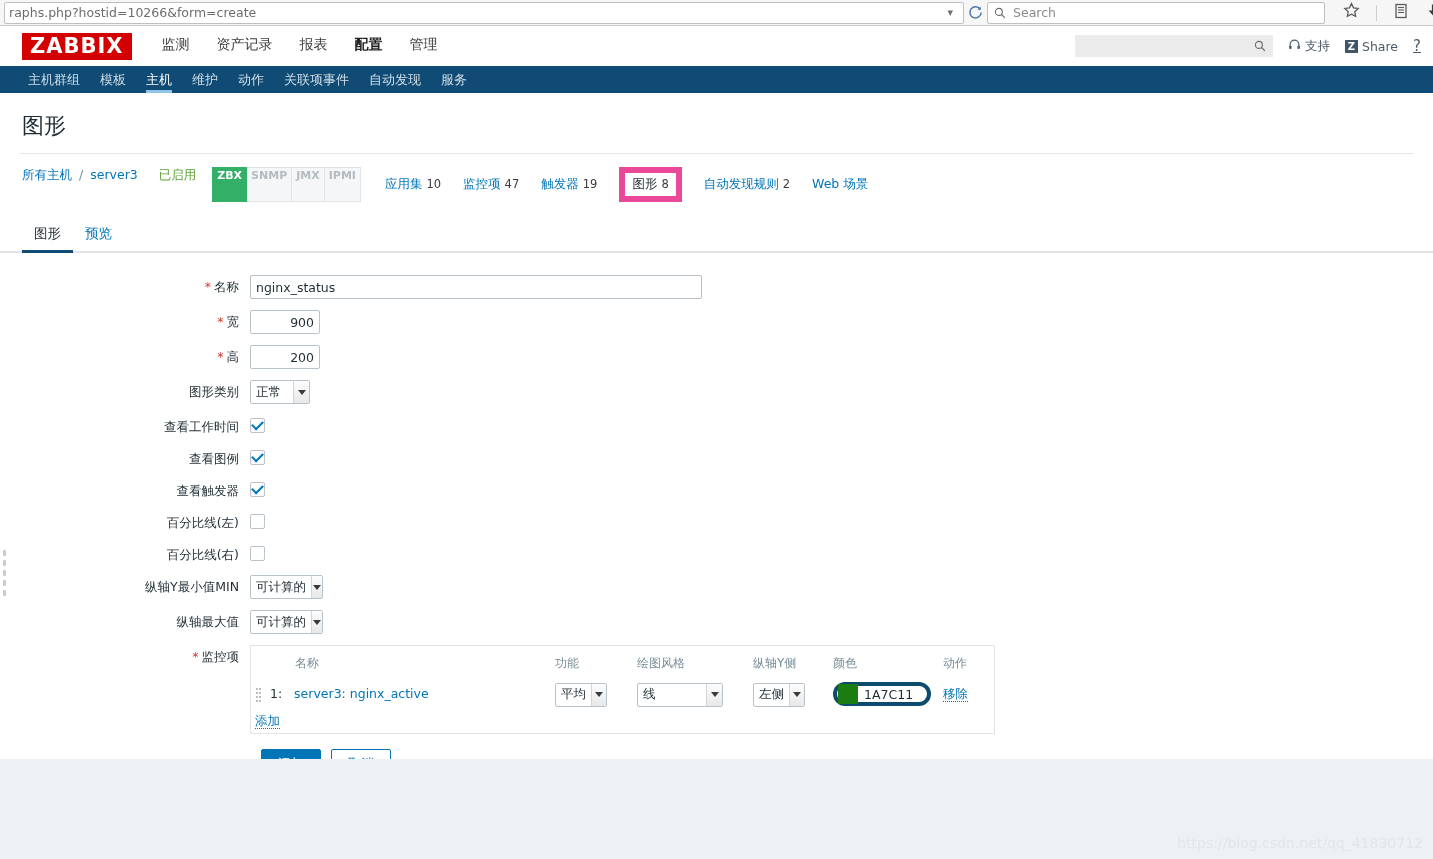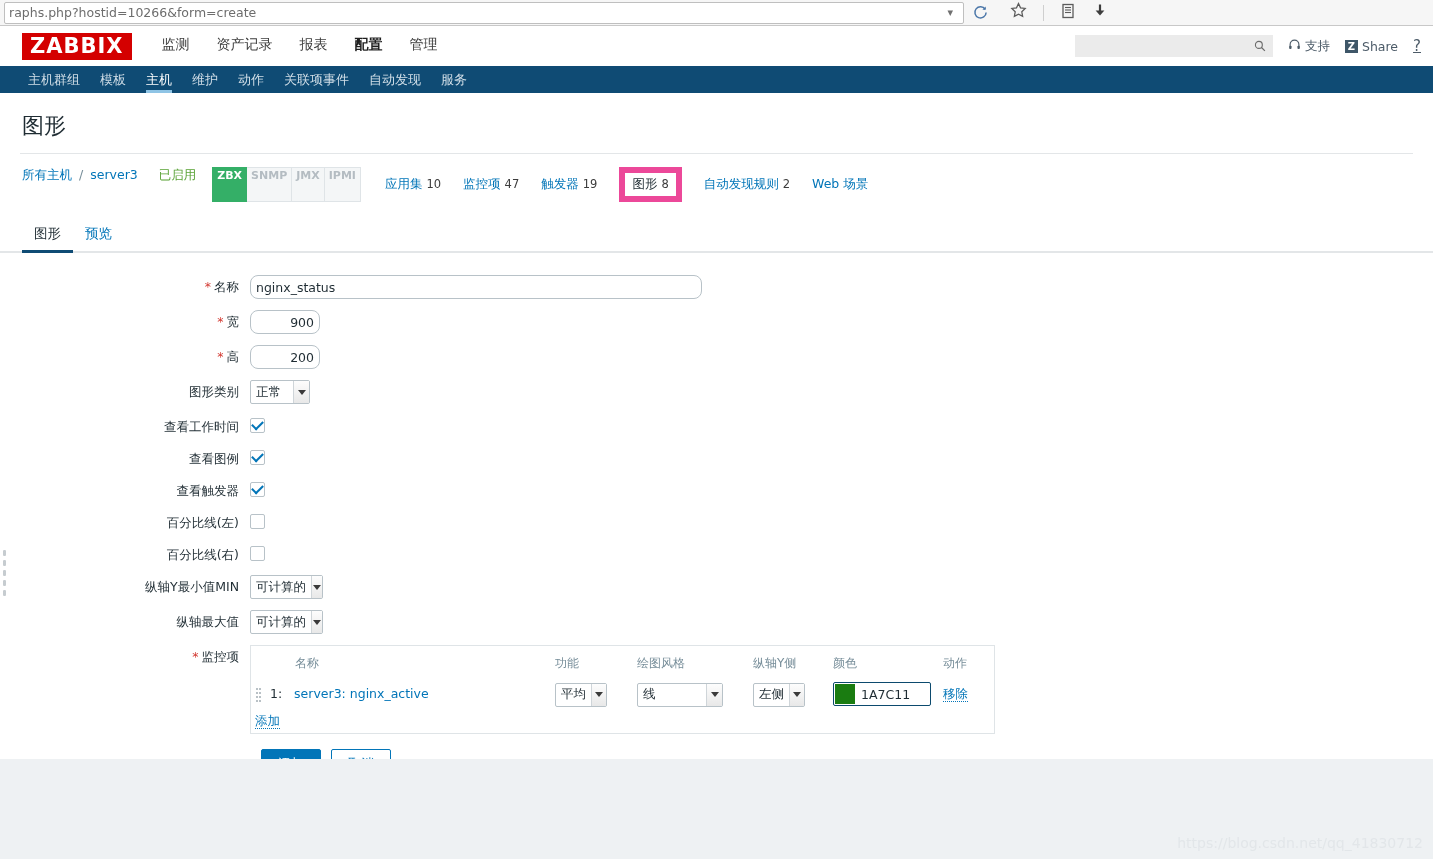--- a/index.html
+++ b/index.html
@@ -241,21 +241,21 @@
   .req { color: #d33931; margin-right: 3px; }
   .field { display: flex; align-items: center; }
   input.txt {
     border: 1px solid #b8c2c8;
     height: 24px;
     font-size: 12.5px;
     padding: 0 5px;
     color: #1f2c33;
     font-family: "DejaVu Sans", "Liberation Sans", sans-serif;
     background: #fff;
-    border-radius: 8px;
+    border-radius: 2px;
   }
   input.name { width: 452px; }
   input.num { width: 70px; text-align: right; }
   .sel {
     border: 1px solid #b8c2c8;
     height: 24px;
     background: #ffffff;
     display: inline-flex;
     align-items: center;
     font-size: 12.5px;
@@ -331,27 +331,27 @@
     background-position: 0 1px, 3px 1px;
     background-repeat: repeat-y;
     margin-right: 4px;
     vertical-align: middle;
   }
   .item-link { color: #0275b8; text-decoration: none; }
   .sel.w-func { width: 52px; }
   .sel.w-style { width: 86px; }
   .sel.w-yaxis { width: 52px; }
   .color-field {
-    border: 1px solid #0c4a6e;
+    border: 4px solid #0c4a6e;
     height: 24px;
     width: 98px;
     display: inline-flex;
     align-items: center;
     background: #fff;
-    border-radius: 2px;
+    border-radius: 12px;
   }
   .color-swatch {
     width: 20px; height: 20px;
     margin: 0 6px 0 1px;
   }
   .color-text { font-size: 12.5px; color: #1f2c33; }
   .dotted-link {
     color: #0275b8;
     text-decoration: none;
     border-bottom: 1px dotted #0275b8;
@@ -403,20 +403,27 @@
 <div class="browser-bar">
   <div class="url-box">
     <span class="url-text">raphs.php?hostid=10266&amp;form=create</span>
     <span class="url-chevron">▾</span>
   </div>
   <div class="reload-btn">
     <svg width="15" height="15" viewBox="0 0 16 16" aria-hidden="true">
       <path d="M13 4.5A6 6 0 1 0 14 8" fill="none" stroke="#4a76a8" stroke-width="1.6"></path>
       <path d="M13.6 1.5v3.6h-3.6z" fill="#4a76a8"></path>
     </svg>
+  </div>
+  <div class="search-box">
+    <svg width="12" height="12" viewBox="0 0 16 16" aria-hidden="true">
+      <circle cx="6.5" cy="6.5" r="4.6" fill="none" stroke="#6e6e6e" stroke-width="1.5"></circle>
+      <line x1="10" y1="10" x2="14.5" y2="14.5" stroke="#6e6e6e" stroke-width="1.6"></line>
+    </svg>
+    <span>Search</span>
   </div>
   <div class="chrome-icons">
     <span>
       <svg width="17" height="17" viewBox="0 0 16 16" aria-hidden="true">
         <path d="M8 1.5l1.9 4 4.4.6-3.2 3.1.8 4.3L8 11.5l-3.9 2 .8-4.3L1.7 6.1l4.4-.6z" fill="none" stroke="#5b5b5b" stroke-width="1.2"></path>
       </svg>
     </span>
     <span class="sep"></span>
     <span>
       <svg width="16" height="16" viewBox="0 0 16 16" aria-hidden="true">

